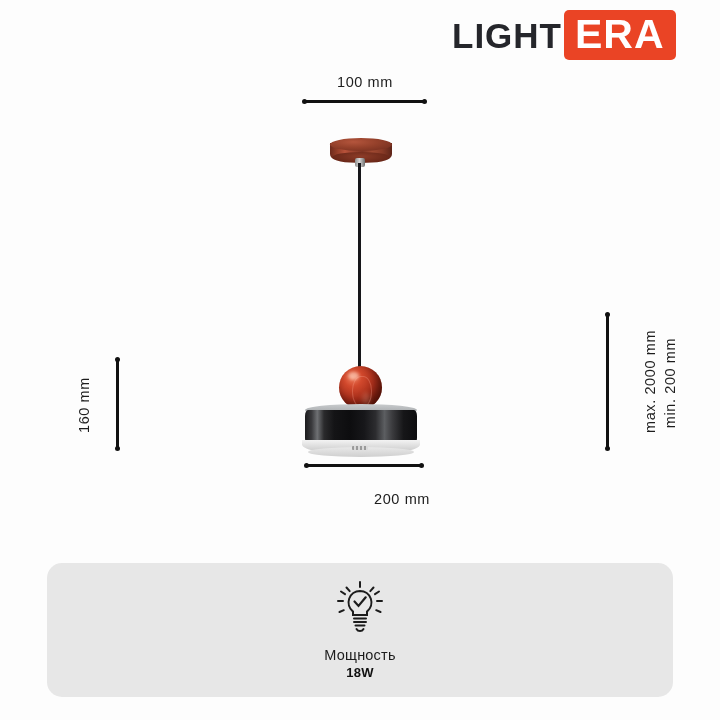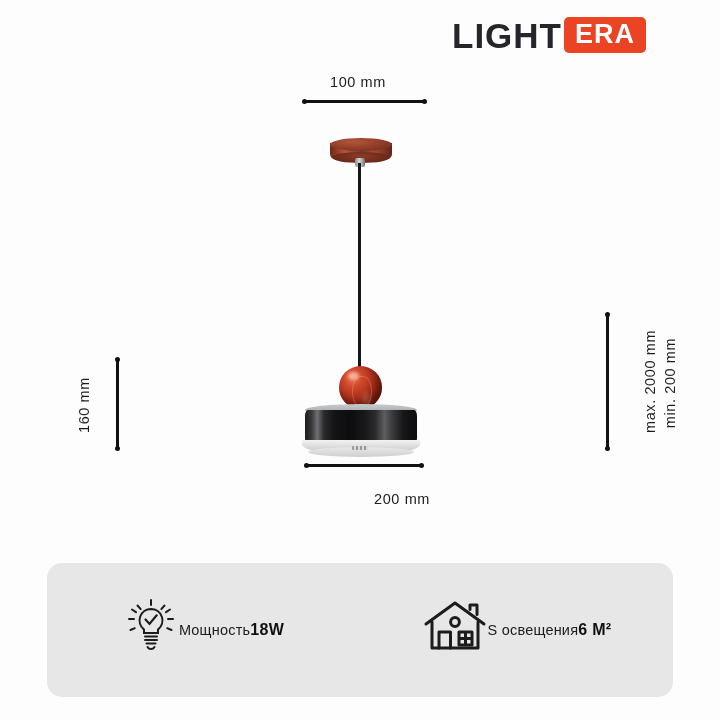--- a/index.html
+++ b/index.html
@@ -44,21 +44,21 @@
     background: #ea4425;
     border-radius: 5px;
     padding: 4px 11px 5px 11px;
     display: flex;
     align-items: center;
     justify-content: center;
   }
   .logo-era {
     font-family: "Liberation Sans", sans-serif;
     font-weight: bold;
-    font-size: 27px;
+    font-size: 41px;
     letter-spacing: 1px;
     color: #ffffff;
     line-height: 1;
   }
 
   
   .dim-label {
     font-size: 14.5px;
     color: #1d1d1d;
     letter-spacing: 0.6px;
@@ -95,21 +95,21 @@
     position: absolute;
     width: 5px;
     height: 5px;
     border-radius: 50%;
     background: #111;
     left: -1px;
   }
   .vline::before { top: -1px; }
   .vline::after { bottom: -1px; }
 
-  #dim-top-label  { position: absolute; left: 293px; top: 74px; width: 130px; text-align: center; }
+  #dim-top-label  { position: absolute; left: 300px; top: 74px; width: 130px; text-align: center; }
   #dim-top-line   { left: 303px; top: 100px; width: 123px; }
 
   #dim-bottom-line  { left: 305px; top: 464px; width: 118px; }
   #dim-bottom-label { position: absolute; left: 300px; top: 491px; width: 130px; text-align: right; }
 
   #dim-left-line  { left: 116px; top: 358px; height: 92px; }
   #dim-left-label { position: absolute; left: 49px; top: 397px; width: 70px; text-align: center; }
 
   #dim-right-line   { left: 606px; top: 313px; height: 137px; }
   #dim-right-max    { position: absolute; left: 600px; top: 375px; width: 100px; text-align: center; }
@@ -251,40 +251,40 @@
     height: 134px;
     background: #e7e7e7;
     border-radius: 15px;
     display: flex;
     align-items: center;
   }
   .spec-item {
     flex: 1 1 0;
     height: 100%;
     display: flex;
-    flex-direction: row;
+    flex-direction: column;
     align-items: center;
     justify-content: center;
     gap: 0px;
   }
   .spec-icon {
     height: 60px;
     display: flex;
     align-items: center;
     justify-content: center;
     margin-bottom: 7px;
   }
   .spec-name {
     font-size: 14.5px;
     color: #1c1c1c;
     line-height: 1.25;
     letter-spacing: 0.2px;
   }
   .spec-value {
-    font-size: 16px;
+    font-size: 13px;
     font-weight: bold;
     color: #111;
     line-height: 1.35;
     letter-spacing: 0.3px;
   }
 </style>
 </head>
 <body>
 
 <div class="stage">
@@ -342,29 +342,15 @@
           <path d="M24.5 49 a4 4 0 0 0 7 0"></path>
           <path d="M28 2 v5 M41.5 7.5 l-3.2 3.6 M14.5 7.5 l3.2 3.6 M50 21 h-5 M6 21 h5 M48.5 32 l-4.3 -1.8 M7.5 32 l4.3 -1.8 M47 11.5 l-4 2.6 M9 11.5 l4 2.6"></path>
           <path d="M22.5 21.5 l4 4.4 l7.2 -8.6" stroke-width="2.2"></path>
         </svg>
       </div>
       <div class="spec-name">Мощность</div>
       <div class="spec-value">18W</div>
     </div>
 
 
-    <div class="spec-item">
-      <div class="spec-icon">
-        <svg width="66" height="58" viewBox="0 0 66 58" fill="none" stroke="#1c1c1c" stroke-width="3" stroke-linejoin="round" stroke-linecap="round">
-          <path d="M4 26 L33 5 L62 26"></path>
-          <path d="M10 24 V50 H56 V24"></path>
-          <path d="M48 11.5 V7 h7 v9.5"></path>
-          <circle cx="33" cy="24" r="4.4"></circle>
-          <path d="M17 50 V34 h11.5 v16"></path>
-          <path d="M37 34 h13 v13 h-13 z M43.5 34 v13 M37 40.5 h13"></path>
-        </svg>
-      </div>
-      <div class="spec-name">S освещения</div>
-      <div class="spec-value">6 М²</div>
-    </div>
 
   </div>
 </div>
 
 </body></html>

